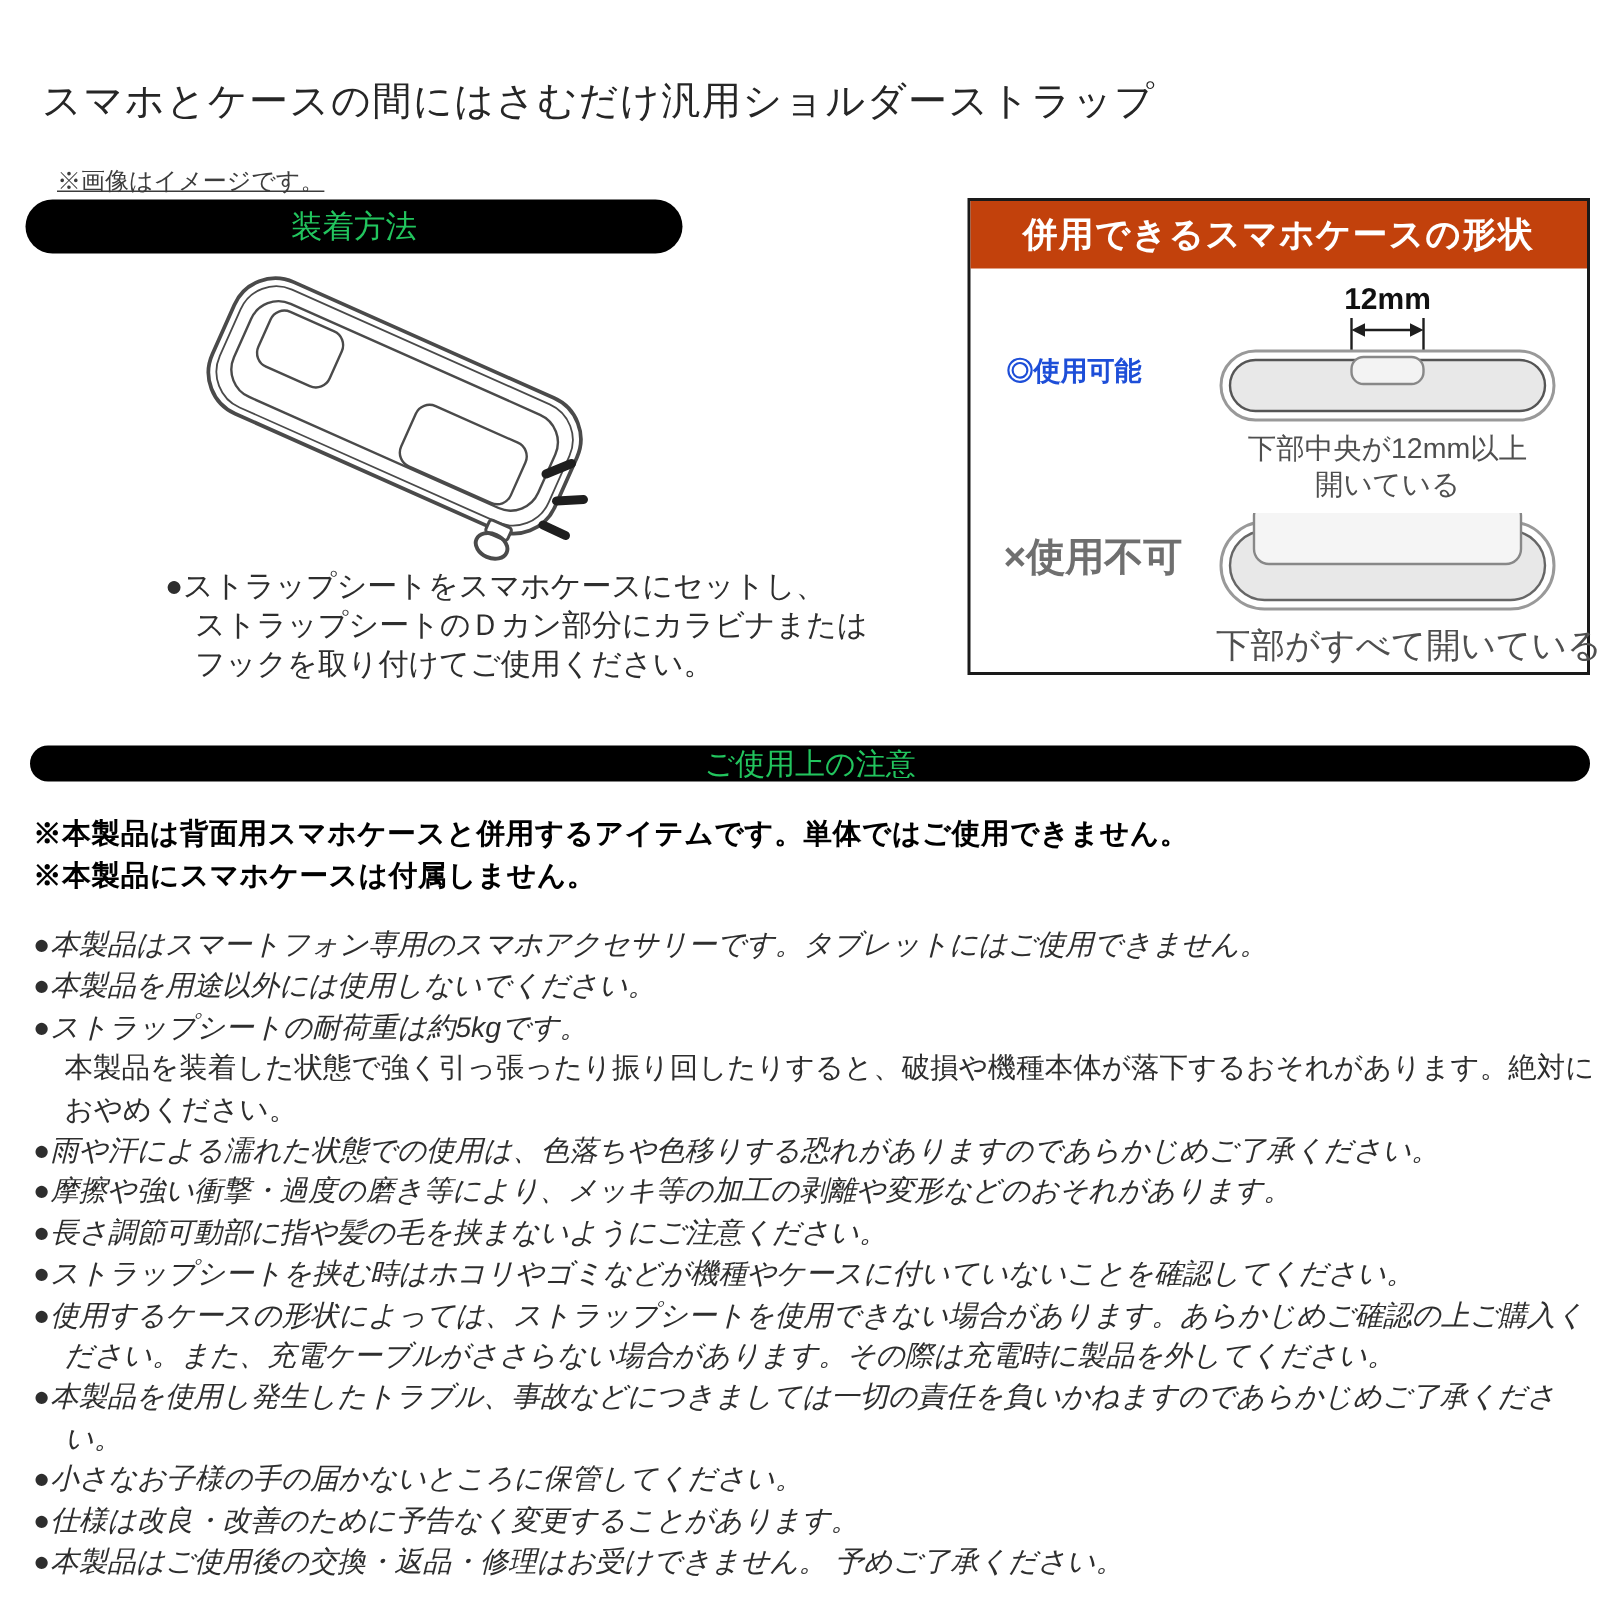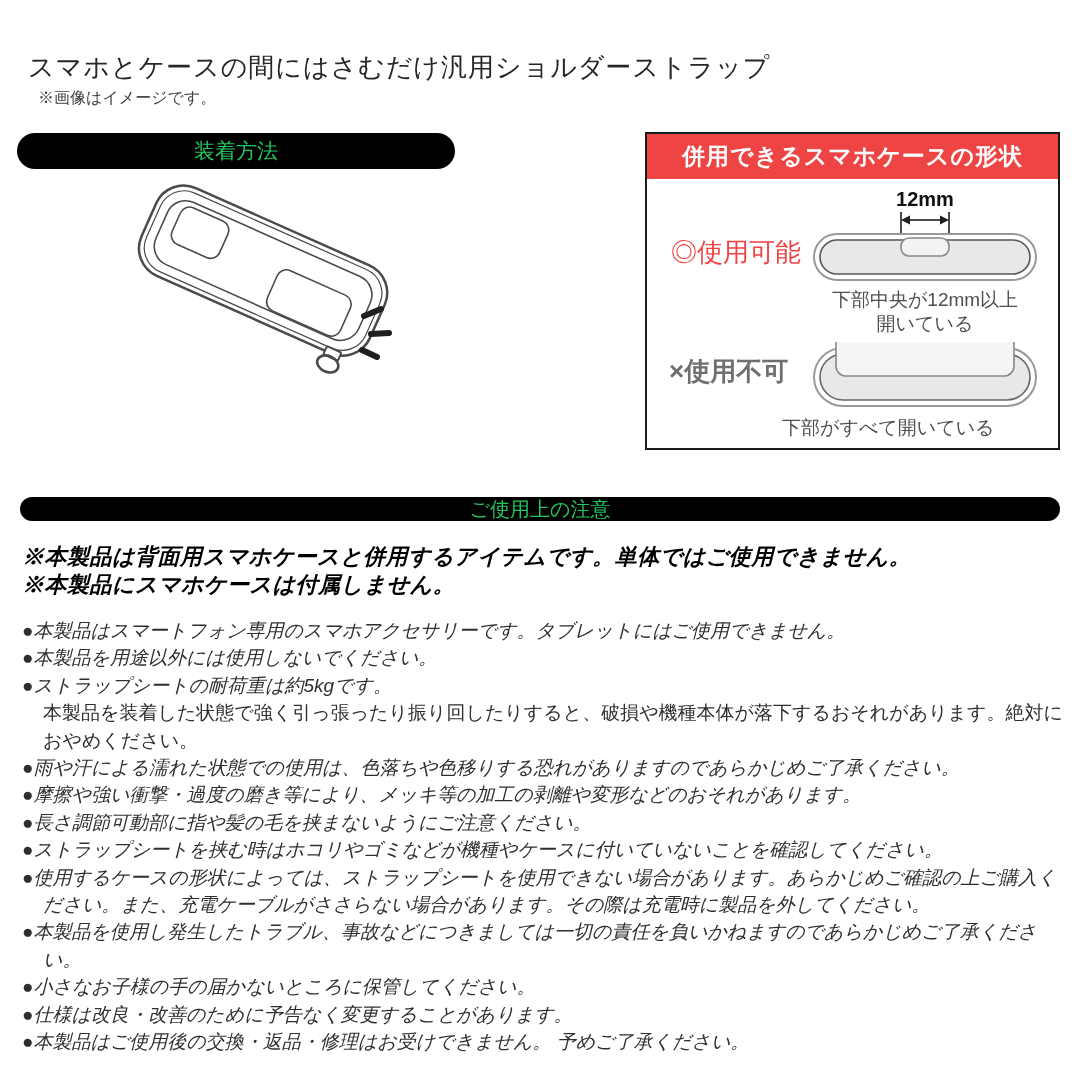--- a/index.html
+++ b/index.html
@@ -2,48 +2,48 @@
 <html><head>
 <meta charset="utf-8">
 <style>
   html,body{margin:0;padding:0;background:#fff;}
   #canvas{position:relative;width:1080px;height:1080px;background:#ffffff;overflow:hidden;
           font-family:"Liberation Sans",sans-serif;color:#222;}
 
   .title{position:absolute;left:28px;top:50px;
          font-family:"DejaVu Serif","Liberation Serif",serif;
          font-size:26px;color:#262626;letter-spacing:1px;white-space:nowrap;}
-  .img-note{position:absolute;left:38px;top:88px;font-size:16px;color:#3c3c3c;}
+  .img-note{position:absolute;left:38px;top:111px;font-size:16px;color:#3c3c3c;text-decoration:underline;}
 
   .banner{position:absolute;background:#000;color:#22c55e;display:flex;
           align-items:center;justify-content:center;}
   .banner-attach{left:17px;top:133px;width:438px;height:36px;border-radius:18px;font-size:21px;}
   .banner-notice{left:20px;top:497px;width:1040px;height:24px;border-radius:18px;font-size:20px;}
 
   .phone{position:absolute;left:126px;top:176px;width:276px;height:198px;}
 
   .instructions{position:absolute;left:110px;top:378px;width:470px;
                 font-size:20px;color:#2e2e2e;line-height:26px;}
   .ins-rest{padding-left:20px;}
 
   .compat-box{position:absolute;left:645px;top:132px;width:415px;height:318px;
               border:2px solid #1a1a1a;background:#fff;box-sizing:border-box;}
-  .compat-header{height:45px;background:#ef4444;color:#fff;font-weight:bold;font-size:23px;
+  .compat-header{height:45px;background:#c2410c;color:#fff;font-weight:bold;font-size:23px;
                  display:flex;align-items:center;justify-content:center;letter-spacing:1px;}
-  .ok-label{position:absolute;left:24px;top:101px;font-size:26px;font-weight:normal;color:#ef4444;white-space:nowrap;}
+  .ok-label{position:absolute;left:24px;top:101px;font-size:18px;font-weight:bold;color:#1d4ed8;white-space:nowrap;}
   .ng-label{position:absolute;left:22px;top:220px;font-size:26px;font-weight:bold;color:#6f6f6f;white-space:nowrap;}
   .ok-diagram{position:absolute;left:163px;top:52px;width:230px;height:130px;}
   .ng-diagram{position:absolute;left:163px;top:208px;width:230px;height:70px;}
   .ok-caption{position:absolute;left:145px;top:154px;width:266px;text-align:center;
               font-size:19px;color:#4f4f4f;line-height:24px;}
-  .ng-caption{position:absolute;left:135px;top:281px;width:286px;text-align:left;
-              font-size:19px;color:#4f4f4f;}
+  .ng-caption{position:absolute;left:135px;top:281px;width:286px;text-align:right;
+              font-size:23px;color:#4f4f4f;}
 
-  .warnings{position:absolute;left:22px;top:543px;font-size:22px;font-weight:bold;
-            color:#000;line-height:28px;letter-spacing:0.5px;white-space:nowrap;font-style:italic;}
+  .warnings{position:absolute;left:22px;top:543px;font-size:19px;font-weight:bold;
+            color:#000;line-height:28px;letter-spacing:0.5px;white-space:nowrap;}
   .notice-list{position:absolute;left:22px;top:617px;width:1042px;font-size:19px;
                color:#2e2e2e;line-height:27.4px;}
   .n-item{padding-left:21px;text-indent:-21px;font-style:italic;}
   .n-sub{padding-left:21px;}
 </style>
 </head>
 <body>
 
 <div id="canvas">
 
@@ -64,20 +64,25 @@
       <rect x="226" y="138" width="16" height="9" rx="2" fill="#ffffff" stroke="#4a4a4a" stroke-width="2"></rect>
       <ellipse cx="234" cy="154" rx="11" ry="8" fill="none" stroke="#4a4a4a" stroke-width="2.6"></ellipse>
     </g>
     <g stroke="#1e1e1e" stroke-width="6" stroke-linecap="round">
       <path d="M238 140 l17 -7"></path>
       <path d="M245 158 l18 -1"></path>
       <path d="M236 174 l15 7"></path>
     </g>
   </svg>
 
+  <div class="instructions">
+      <div class="ins-first">●ストラップシートをスマホケースにセットし、</div>
+      <div class="ins-rest">ストラップシートのＤカン部分にカラビナまたは</div>
+      <div class="ins-rest">フックを取り付けてご使用ください。</div>
+    </div>
 
   <div class="compat-box">
     <div class="compat-header">
       <span>併用できるスマホケースの形状</span>
     </div>
 
     <div class="ok-label">◎使用可能</div>
 
     <svg class="ok-diagram" viewBox="0 0 230 130">
       <text x="115" y="20" text-anchor="middle" font-size="20" font-weight="bold" fill="#111">12mm</text>

